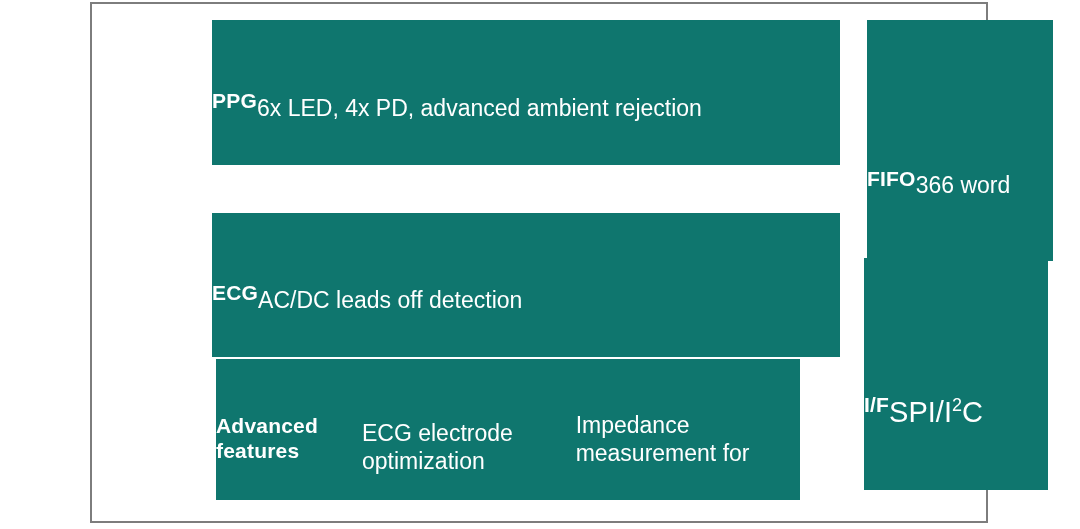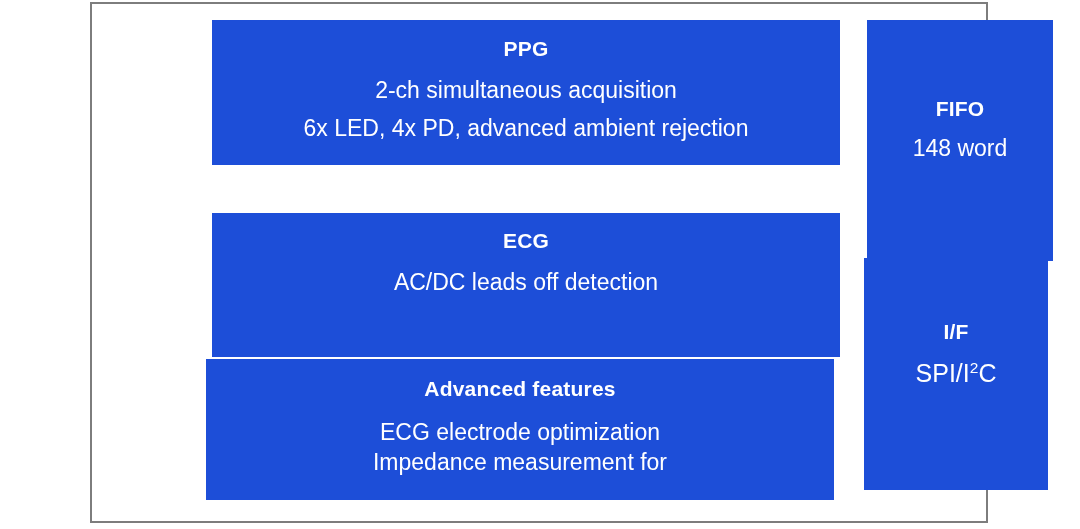--- a/index.html
+++ b/index.html
@@ -30,25 +30,24 @@
     width: 898px;
     height: 521px;
     border: 2px solid #7d7d7d;
     box-sizing: border-box;
     background: #ffffff;
   }
 
   
   .block {
     position: absolute;
-    background: #1d4ed8;
+    background: #0f766e;
     color: #ffffff;
     box-sizing: border-box;
     display: flex;
-    flex-direction: column;
     align-items: center;
   }
 
   .block .title {
     font-weight: bold;
     letter-spacing: 0.2px;
     line-height: 1.15;
   }
   .block .line {
     font-weight: normal;
@@ -75,23 +74,23 @@
     height: 144px;
     justify-content: flex-start;
     padding-top: 16px;
     margin-top: 8px;
   }
   .block-ecg .title { font-size: 21px; }
   .block-ecg .line  { font-size: 23px; margin-top: 16px; }
   .block-ecg .line + .line { margin-top: 10px; }
 
   .block-advanced {
-    left: 114px;
+    left: 124px;
     top: 355px;
-    width: 628px;
+    width: 584px;
     height: 141px;
     justify-content: flex-start;
     padding-top: 18px;
   }
   .block-advanced .title { font-size: 21px; }
   .block-advanced .line  { font-size: 23px; margin-top: 18px; }
   .block-advanced .line + .line { margin-top: 2px; }
 
   
   .block-fifo {
@@ -107,55 +106,54 @@
 
   .block-if {
     left: 772px;
     top: 254px;
     width: 184px;
     height: 232px;
     justify-content: flex-start;
     padding-top: 62px;
   }
   .block-if .title { font-size: 21px; }
-  .block-if .line  { font-size: 25px; margin-top: 14px; }
+  .block-if .line  { font-size: 29px; margin-top: 14px; }
 
   .sup {
     font-size: 0.62em;
     vertical-align: super;
     line-height: 0;
   }
 </style>
 </head>
 <body>
 
 <div id="diagram-root">
 
   <div class="frame">
 
     <div class="block block-ppg">
       <div class="title">PPG</div>
-      <div class="line">2-ch simultaneous acquisition</div>
       <div class="line">6x LED, 4x PD, advanced ambient rejection</div>
     </div>
 
     <div class="block block-ecg">
       <div class="title">ECG</div>
       <div class="line">AC/DC leads off detection</div>
     </div>
 
     <div class="block block-advanced">
       <div class="title">Advanced features</div>
       <div class="line">ECG electrode optimization</div>
       <div class="line">Impedance measurement for</div>
     </div>
 
     <div class="block block-fifo">
       <div class="title">FIFO</div>
-      <div class="line">148 word</div>
+      <div class="line">366 word</div>
     </div>
 
     <div class="block block-if">
       <div class="title">I/F</div>
       <div class="line">
         <span>SPI/I</span><span class="sup">2</span><span>C</span>
       </div>
     </div>
 
   </div>

